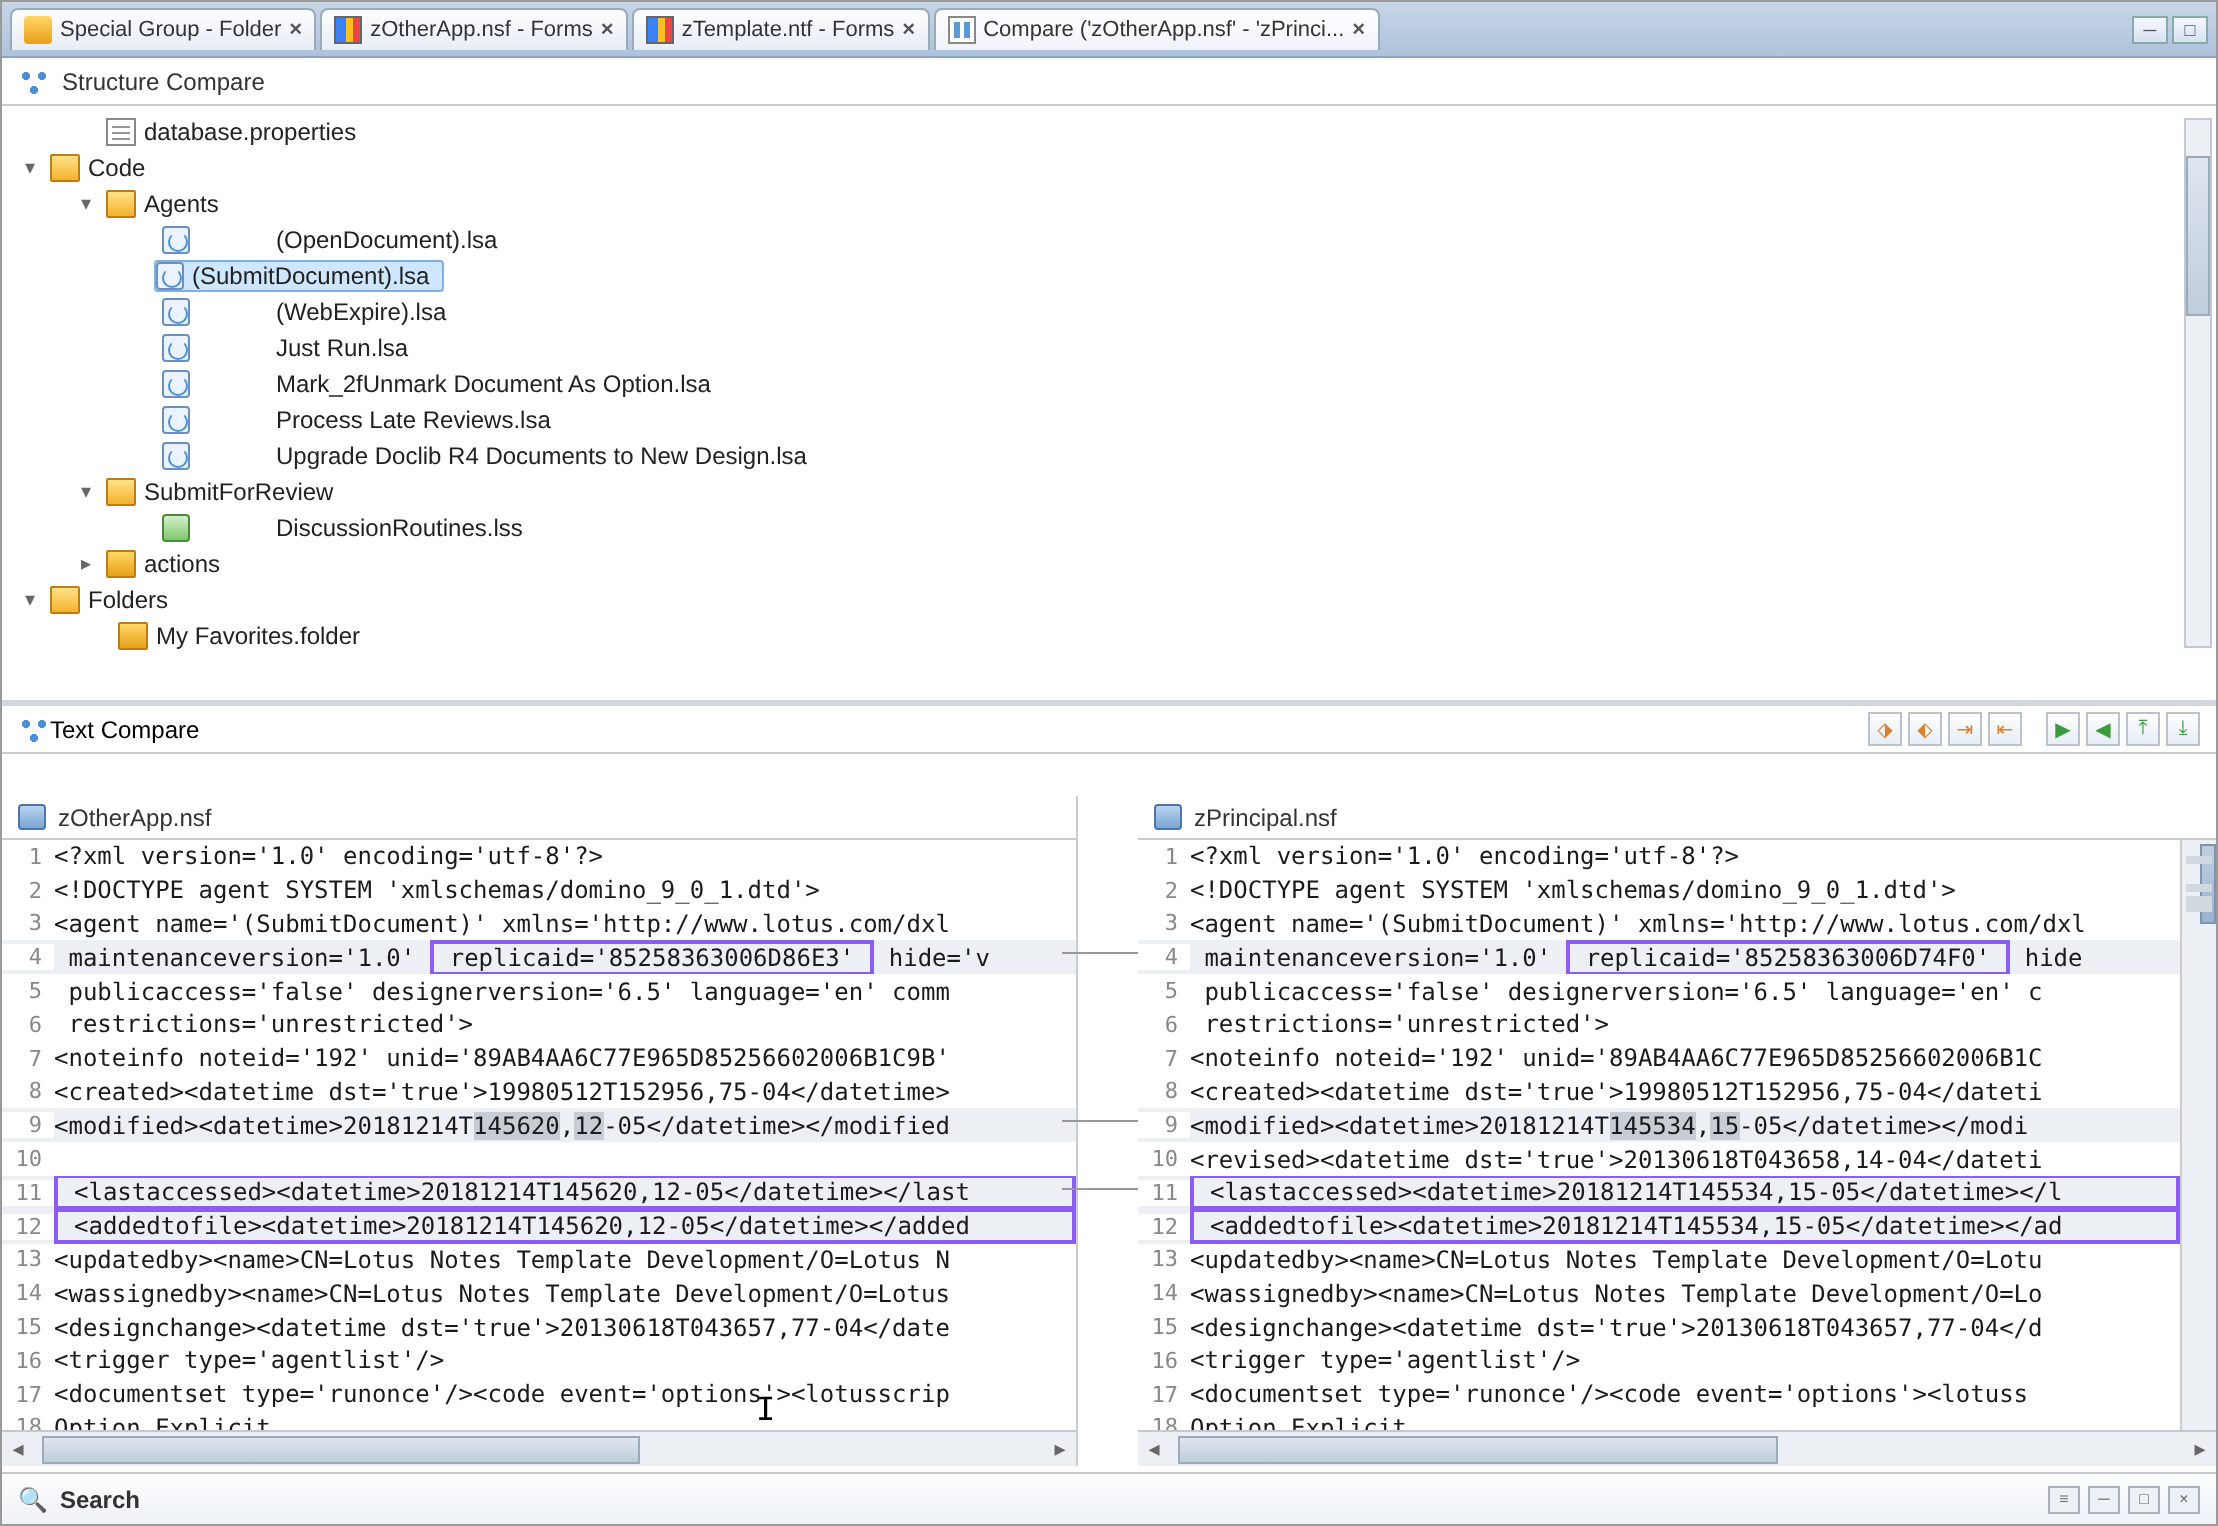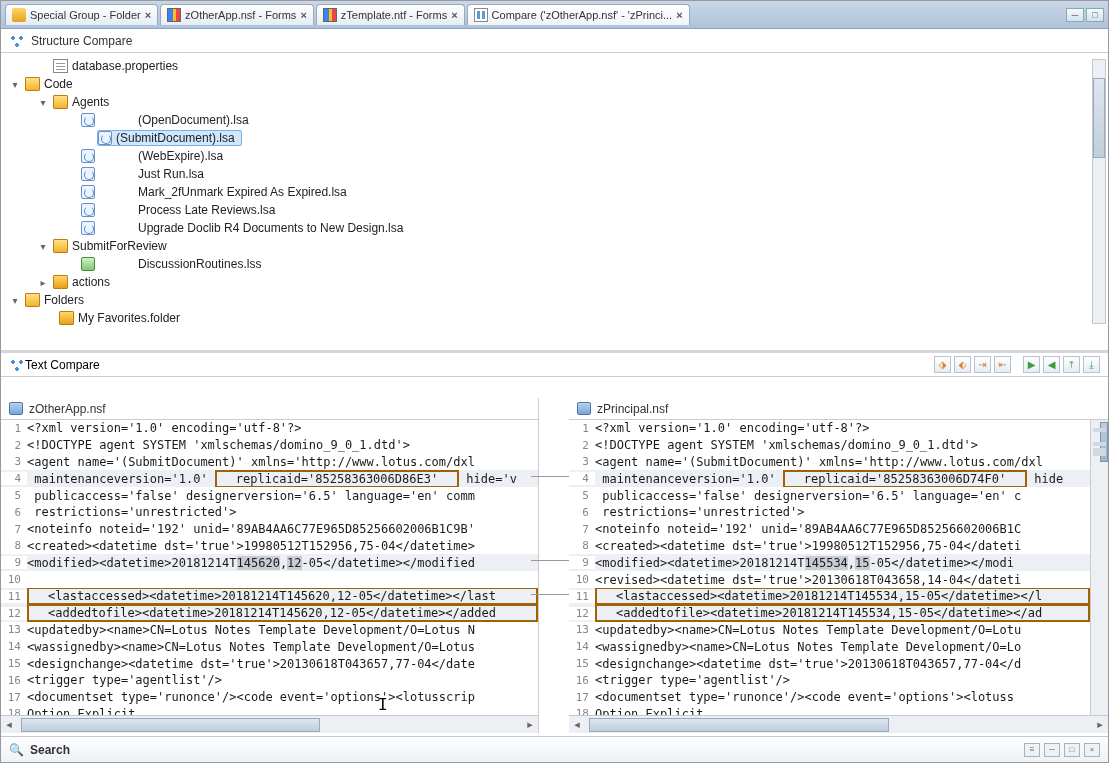--- a/index.html
+++ b/index.html
@@ -126,21 +126,21 @@
   flex:1; overflow:hidden; background:#fff;
   font-family: Consolas,Menlo,monospace;
   font-size:12px;
   position:relative;
 }
 .code-line{display:flex;height:16.8px;align-items:center;white-space:pre;overflow:hidden;}
 .ln{width:26px;text-align:right;color:#888;padding-right:6px;background:#fff;flex-shrink:0;font-size:11px;}
 .txt{color:#1a1a1a;}
 .grey-bg{background:#eceff3;}
 .diff-seg{background:#c8cdd4;}
-.red-box{border:2px solid #a16207;padding:0 19px;}
+.red-box{border:2px solid #8b5cf6;padding:0 8px;}
 .hscroll {
   height:18px;background:#eceff3;border-top:1px solid #c3c9d1;display:flex;align-items:center;
 }
 .hscroll .larr,.hscroll .rarr{width:16px;text-align:center;color:#666;font-size:11px;}
 .hscroll .track{flex:1;height:14px;background:#eceff3;position:relative;}
 .hscroll .hthumb{position:absolute;left:4px;right:40%;top:0;bottom:0;background:linear-gradient(#dfe6ef,#c0cddc);border:1px solid #9ab;}
 .side-overview{width:18px;background:#eceff3;border-left:1px solid #ccc;position:relative;}
 .side-overview .mark{position:absolute;left:2px;right:2px;background:#d2d8e0;}
 .side-overview .thumb{position:absolute;right:0;top:2px;width:8px;height:40px;background:linear-gradient(#c0cddc,#9ab4d0);border:1px solid #7a95b3;}
 .connector{position:absolute;border-top:1px solid #999;height:0;}
@@ -203,37 +203,37 @@
     </div>
     <div class="tree-item ind-1">
       <span class="expander">▾</span>
         <span class="ti-icon ico-folder-open"></span>
       <span>Agents</span>
     </div>
     <div class="tree-item ind-3">
       <span class="ti-icon ico-agent"></span>
       <span>(OpenDocument).lsa</span>
     </div>
-    <div class="tree-item ind-3" style="padding-left:76px;margin-left:20px;">
+    <div class="tree-item ind-3" style="padding-left:76px;">
       <span class="selected-row" style="display:flex;align-items:center;gap:4px;">
       <span class="ti-icon ico-agent"></span>
       <span>(SubmitDocument).lsa</span>
       </span>
     </div>
     <div class="tree-item ind-3">
       <span class="ti-icon ico-agent"></span>
       <span>(WebExpire).lsa</span>
     </div>
     <div class="tree-item ind-3">
       <span class="ti-icon ico-agent"></span>
       <span>Just Run.lsa</span>
     </div>
     <div class="tree-item ind-3">
       <span class="ti-icon ico-agent"></span>
-      <span>Mark_2fUnmark Expired As Expired.lsa</span>
+      <span>Mark_2fUnmark Document As Option.lsa</span>
     </div>
     <div class="tree-item ind-3">
       <span class="ti-icon ico-agent"></span>
       <span>Process Late Reviews.lsa</span>
     </div>
     <div class="tree-item ind-3">
       <span class="ti-icon ico-agent"></span>
       <span>Upgrade Doclib R4 Documents to New Design.lsa</span>
     </div>
     <div class="tree-item ind-1">

